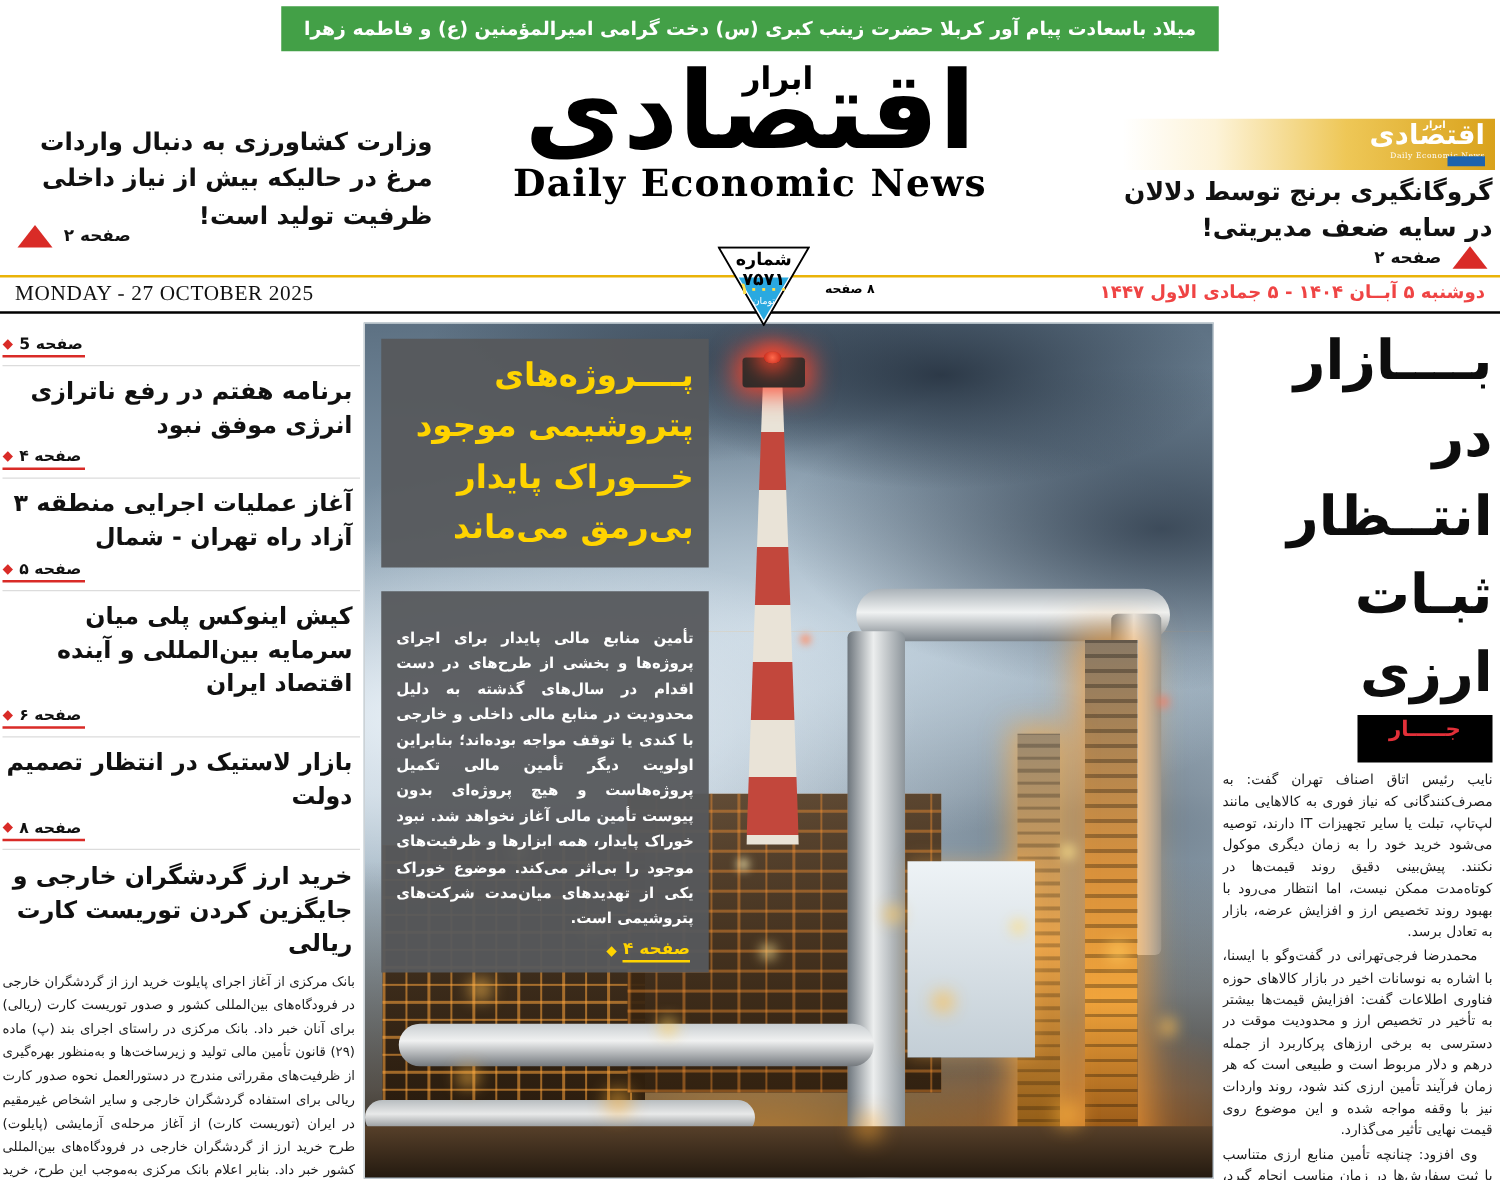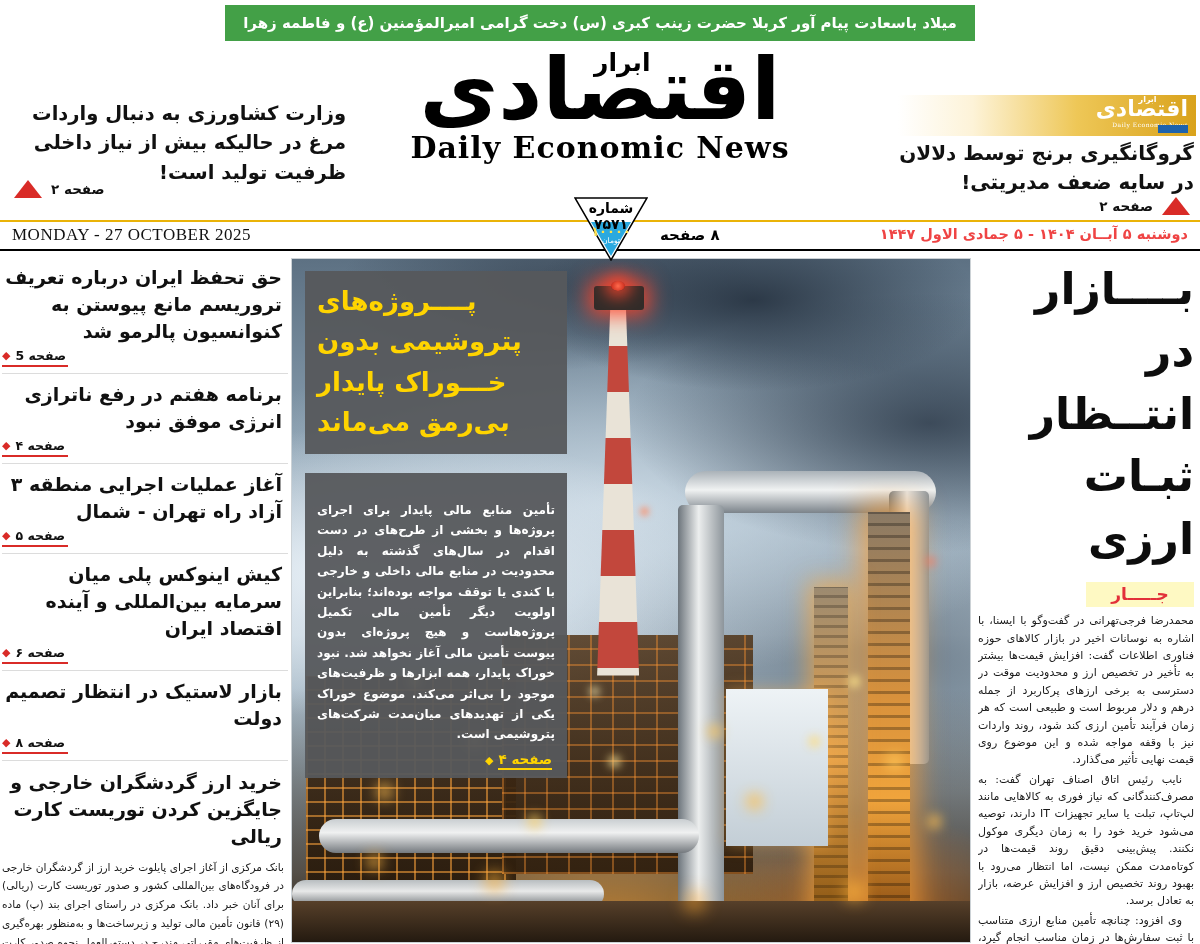--- a/index.html
+++ b/index.html
@@ -21,21 +21,21 @@
 
   
   .tri-badge { position:absolute; left:574px; top:197px; width:74px; height:64px; z-index:5; }
   .tri-badge svg { position:absolute; left:0; top:0; }
   .tri-issue { position:absolute; left:0; right:0; top:3px; text-align:center; font-size:14px;
                font-weight:bold; color:#000; direction:rtl; }
   .tri-price { position:absolute; left:0; right:0; top:27px; text-align:center; font-size:13px;
                font-weight:bold; color:#ffe14d; direction:rtl; }
   .tri-price-unit { position:absolute; left:0; right:0; top:39px; text-align:center; font-size:7.5px;
                color:#fff; direction:rtl; }
-  .pages-count { position:absolute; left:660px; top:226px; font-size:15px; font-weight:bold;
+  .pages-count { position:absolute; left:660px; top:226px; font-size:10px; font-weight:bold;
                  color:#000; direction:rtl; z-index:4; }
 
   
   .tl-story { position:absolute; left:8px; top:99px; width:338px; direction:rtl;
               text-align:right; font-size:19.5px; font-weight:bold; color:#111; line-height:1.5; }
   .tl-marker { position:absolute; left:14px; top:180px; display:flex; align-items:center; gap:9px; }
   .tr-story { position:absolute; right:6px; top:139px; width:306px; direction:rtl;
               text-align:right; font-size:20px; font-weight:bold; color:#111; line-height:1.45; }
   .tr-marker { position:absolute; right:10px; top:197px; display:flex; align-items:center; gap:9px; }
   .tri-up { width:0; height:0; border-left:14px solid transparent; border-right:14px solid transparent;
@@ -134,35 +134,35 @@
       320px 500px 10px 3px rgba(255,230,150,.95),300px 430px 8px 2px rgba(255,240,180,.9),
       420px 470px 12px 4px rgba(255,200,90,.9),460px 540px 14px 5px rgba(255,190,70,.9),
       520px 480px 10px 3px rgba(255,220,120,.9),560px 420px 9px 3px rgba(255,230,140,.9),
       600px 500px 13px 5px rgba(255,200,90,.95),640px 560px 12px 4px rgba(255,190,80,.9),
       200px 620px 16px 6px rgba(255,180,60,.9),400px 640px 18px 6px rgba(255,170,50,.9),
       560px 630px 16px 6px rgba(255,180,60,.9),80px 600px 14px 5px rgba(255,185,70,.85),
       636px 300px 8px 2px rgba(255,120,90,.9),350px 250px 6px 2px rgba(255,140,100,.8); }
 
   
   .ph-head { position:absolute; left:13px; top:12px; width:238px; background:rgba(86,88,92,.95);
-             padding:10px 12px 12px; direction:rtl; text-align:left; }
+             padding:10px 12px 12px; direction:rtl; text-align:right; }
   .ph-head span { display:block; color:#ffd400; font-size:26px; font-weight:bold; line-height:1.55; }
   .ph-sum { position:absolute; left:13px; top:214px; width:238px; background:rgba(86,88,92,.95);
             padding:27px 12px 8px; direction:rtl; }
   .ph-sum-text { color:#fff; font-weight:bold; font-size:12px; line-height:1.7; text-align:justify; }
   .ph-label { display:flex; align-items:center; gap:5px; margin-top:6px; width:70px; direction:ltr; }
   .ph-label .lbl { font-size:13.5px; font-weight:bold; color:#ffd400; border-bottom:2.5px solid #ffd400;
                    padding-bottom:1px; direction:rtl; }
 
   
   .lead { position:absolute; left:978px; top:258px; width:216px; }
   .lead-head { direction:rtl; text-align:right; color:#0d0d0d; font-weight:bold;
                font-size:44px; line-height:1.42; letter-spacing:-1px; }
   .lead-head span { display:block; }
-  .kicker { width:108px; height:25px; margin-left:auto; margin-top:12px; background:#fef9c3;
+  .kicker { width:108px; height:38px; margin-left:auto; margin-top:2px; background:#000000;
             color:#e23039; font-size:17px; font-weight:bold; text-align:center; line-height:25px;
             direction:rtl; }
   .lead-article { direction:rtl; text-align:justify; font-size:11px; line-height:1.58; color:#1a1a1a;
                   margin-top:5px; height:372px; overflow:hidden; }
   .lead-article p { margin:0 0 2px; text-indent:12px; }
   .lead-article p:first-child { text-indent:0; }
 </style>
 </head>
 <body>
 
@@ -212,21 +212,20 @@
       <polygon points="17,25 57,25 37,59" fill="#2aa9e0"></polygon>
     </svg>
     <div class="tri-issue">شماره ۷۵۷۱</div>
     <div class="tri-price">۱۰۰۰۰</div>
     <div class="tri-price-unit">تومان</div>
   </div>
 
   <div class="sidebar">
 
     <div class="side-item">
-      <div class="side-title">حق تحفظ ایران درباره تعریف تروریسم مانع پیوستن به کنوانسیون پالرمو شد</div>
       <div class="side-label-row">
         <span class="diamond red">◆</span>
         <span class="side-label">صفحه 5</span>
       </div>
     </div>
 
     <div class="side-item">
       <div class="side-title">برنامه هفتم در رفع ناترازی انرژی موفق نبود</div>
       <div class="side-label-row">
         <span class="diamond red">◆</span>
@@ -279,42 +278,42 @@
     <div class="tower-a"></div>
     <div class="tower-b"></div>
     <div class="sheet"></div>
     <div class="pipe-h-low"></div>
     <div class="pipe-h-low2"></div>
     <div class="ground"></div>
     <div class="lights"></div>
 
     <div class="ph-head">
       <span>پــــروژه‌های</span>
-      <span>پتروشیمی بدون</span>
+      <span>پتروشیمی موجود</span>
       <span>خـــوراک پایدار</span>
       <span>بی‌رمق می‌ماند</span>
     </div>
     <div class="ph-sum">
       <div class="ph-sum-text">تأمین منابع مالی پایدار برای اجرای پروژه‌ها و بخشی از طرح‌های در دست اقدام در سال‌های گذشته به دلیل محدودیت در منابع مالی داخلی و خارجی با کندی یا توقف مواجه بوده‌اند؛ بنابراین اولویت دیگر تأمین مالی تکمیل پروژه‌هاست و هیچ پروژه‌ای بدون پیوست تأمین مالی آغاز نخواهد شد. نبود خوراک پایدار، همه ابزارها و ظرفیت‌های موجود را بی‌اثر می‌کند. موضوع خوراک یکی از تهدیدهای میان‌مدت شرکت‌های پتروشیمی است.</div>
       <div class="ph-label">
         <span class="diamond yellow">◆</span>
         <span class="lbl">صفحه ۴</span>
       </div>
     </div>
   </div>
 
   <div class="lead">
     <div class="lead-head">
       <span>بــــازار</span>
       <span>در انتــظار</span>
       <span>ثبـات ارزی</span>
     </div>
     <div class="kicker">جـــــار</div>
     <div class="lead-article">
+      <p>نایب رئیس اتاق اصناف تهران گفت: به مصرف‌کنندگانی که نیاز فوری به کالاهایی مانند لپ‌تاپ، تبلت یا سایر تجهیزات IT دارند، توصیه می‌شود خرید خود را به زمان دیگری موکول نکنند. پیش‌بینی دقیق روند قیمت‌ها در کوتاه‌مدت ممکن نیست، اما انتظار می‌رود با بهبود روند تخصیص ارز و افزایش عرضه، بازار به تعادل برسد.</p>
       <p>محمدرضا فرجی‌تهرانی در گفت‌وگو با ایسنا، با اشاره به نوسانات اخیر در بازار کالاهای حوزه فناوری اطلاعات گفت: افزایش قیمت‌ها بیشتر به تأخیر در تخصیص ارز و محدودیت موقت در دسترسی به برخی ارزهای پرکاربرد از جمله درهم و دلار مربوط است و طبیعی است که هر زمان فرآیند تأمین ارزی کند شود، روند واردات نیز با وقفه مواجه شده و این موضوع روی قیمت نهایی تأثیر می‌گذارد.</p>
-      <p>نایب رئیس اتاق اصناف تهران گفت: به مصرف‌کنندگانی که نیاز فوری به کالاهایی مانند لپ‌تاپ، تبلت یا سایر تجهیزات IT دارند، توصیه می‌شود خرید خود را به زمان دیگری موکول نکنند. پیش‌بینی دقیق روند قیمت‌ها در کوتاه‌مدت ممکن نیست، اما انتظار می‌رود با بهبود روند تخصیص ارز و افزایش عرضه، بازار به تعادل برسد.</p>
       <p>وی افزود: چنانچه تأمین منابع ارزی متناسب با ثبت سفارش‌ها در زمان مناسب انجام گیرد، شاهد ثبات بیشتری در بازار خواهیم بود. در حال حاضر، برخی از فعالان صنفی در انتظار تکمیل فرآیندهای بانکی و تأمین ارز هستند و همین امر باعث شده عرضه برخی کالاها کاهش یابد.</p>
 
     </div>
 
   </div>
 
 </div>
 
 </body></html>

